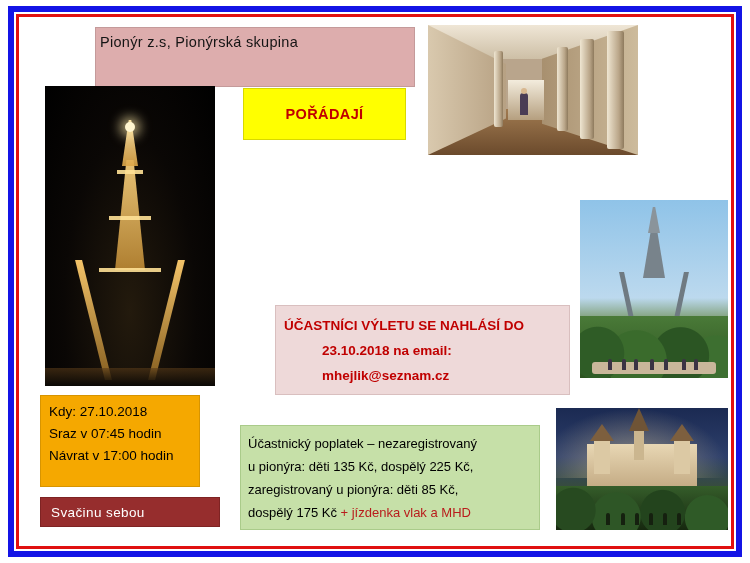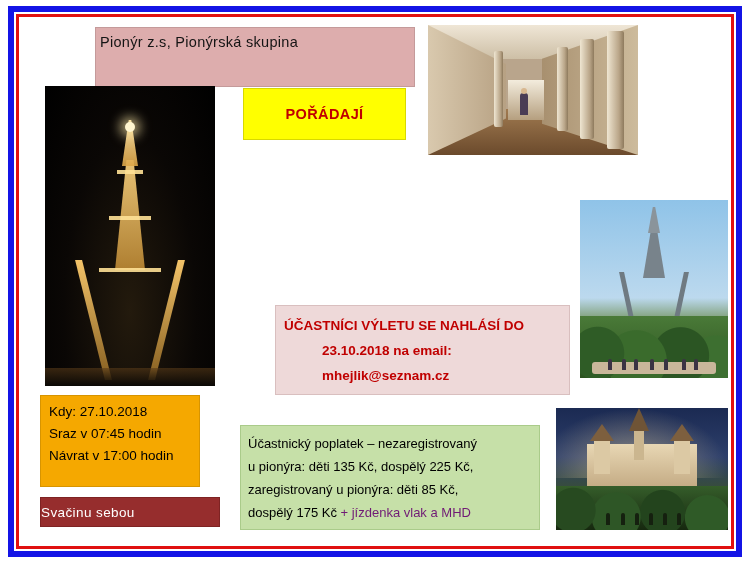--- a/index.html
+++ b/index.html
@@ -138,37 +138,38 @@
     left: 40px;
     top: 497px;
     width: 180px;
     height: 30px;
     background: #962d2d;
     border: 1px solid #7e2323;
     color: #ffffff;
     font-size: 13.5px;
     display: flex;
     align-items: center;
+    padding-left: 10px;
     letter-spacing: 0.4px;
   }
 
   
   .fee-box {
     left: 240px;
     top: 425px;
     width: 300px;
     height: 105px;
     background: #c6e0a8;
     border: 1px solid #aacb8a;
     color: #000000;
     font-size: 13px;
     line-height: 23px;
     padding: 6px 0 0 7px;
   }
-  .fee-box .red { color: #701a75; }
+  .fee-box .red { color: #b91c1c; }
 
   
   .photo { position: absolute; overflow: hidden; }
 
   
   .photo-tower-night {
     left: 45px;
     top: 86px;
     width: 170px;
     height: 300px;

